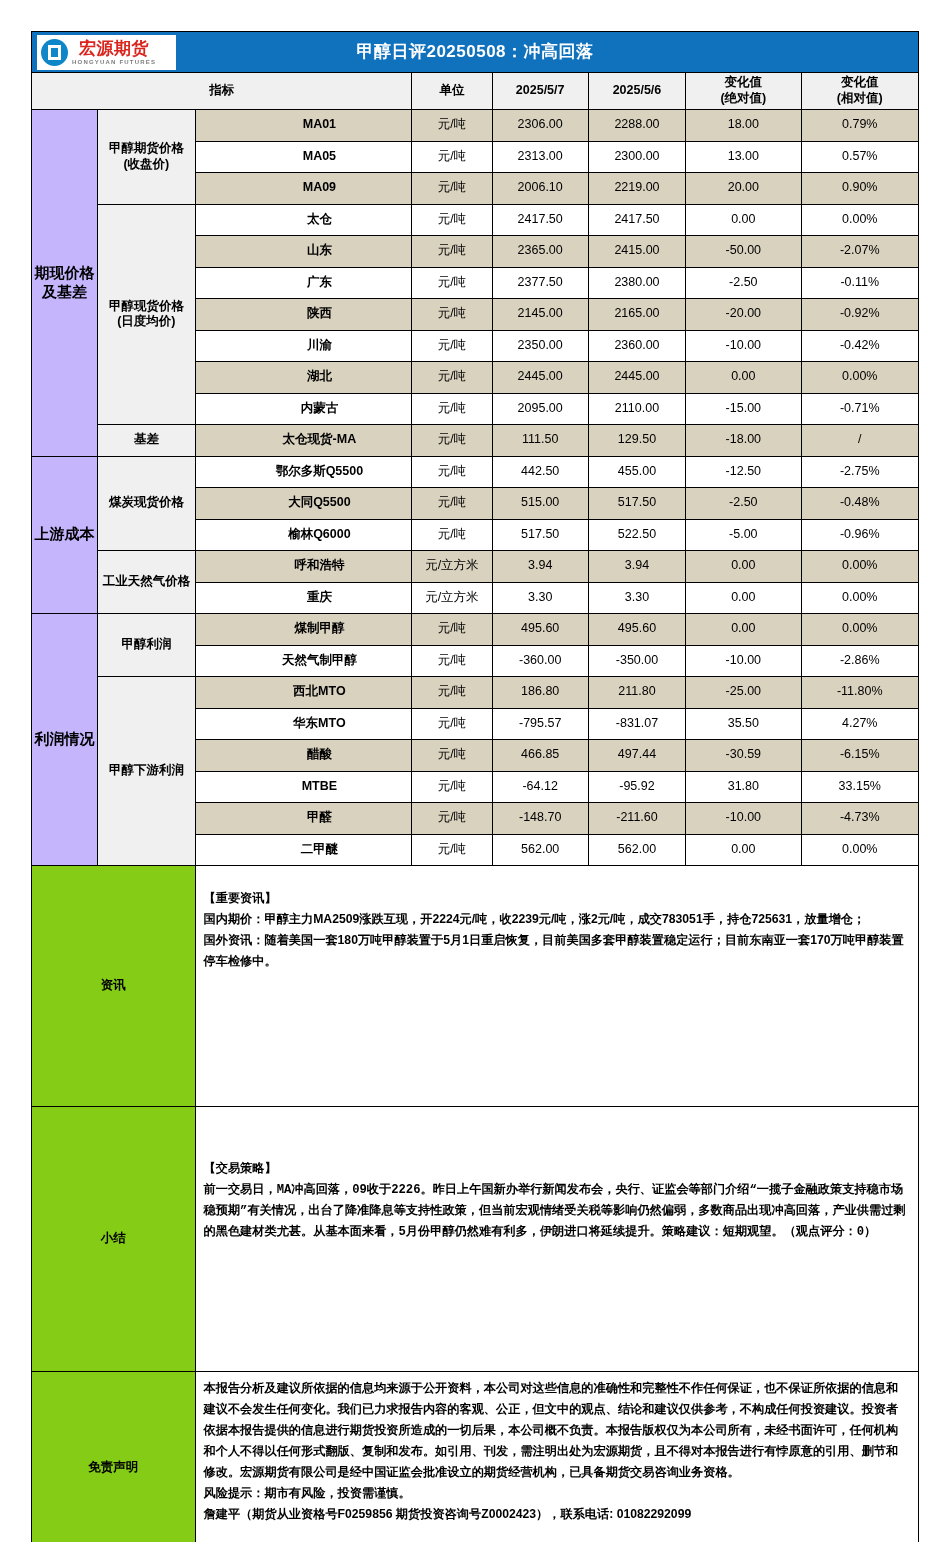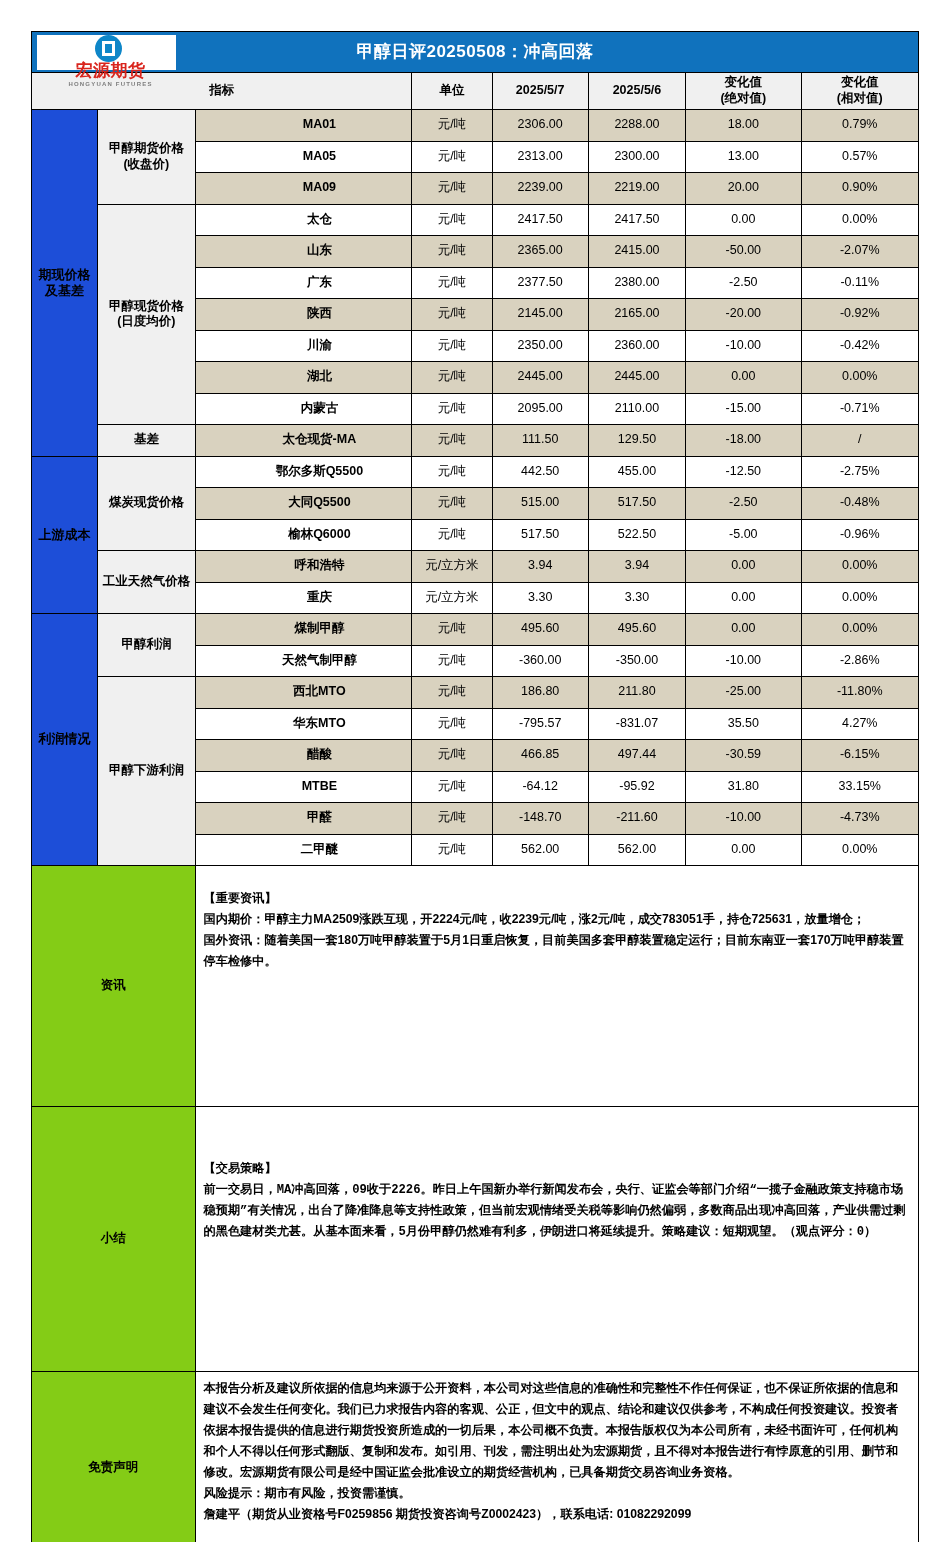--- a/index.html
+++ b/index.html
@@ -57,21 +57,20 @@
     position: absolute;
     left: 5px;
     top: 3px;
     width: 139px;
     height: 35px;
     background: #ffffff;
     display: flex;
     align-items: center;
     padding-left: 4px;
     box-sizing: border-box;
-    flex-direction: column;
   }
   .logo-mark {
     width: 27px;
     height: 27px;
     border-radius: 50%;
     background: #0e86c8;
     position: relative;
     flex: 0 0 auto;
   }
   .logo-mark::before {
@@ -127,23 +126,23 @@
   .colhead .two-line {
     display: block;
     line-height: 1.25;
   }
 
   
   tr.r-odd > td.data { background: #d9d2bf; }
   tr.r-even > td.data { background: #ffffff; }
 
   td.grp {
-    background: #1d4ed8;
-    font-weight: bold;
-    font-size: 13px;
+    background: #c4b5fd;
+    font-weight: bold;
+    font-size: 15px;
     text-align: center;
   }
   td.sub {
     background: #f0f0f0;
     font-weight: bold;
     font-size: 12.5px;
     margin-left: 24px;
   }
   td.item {
     font-weight: bold;
@@ -250,21 +249,21 @@
           <td class="item data">MA05</td>
           <td class="unit data">元/吨</td>
           <td class="v1 data">2313.00</td>
           <td class="v2 data">2300.00</td>
           <td class="abs data up">13.00</td>
           <td class="rel data up">0.57%</td>
         </tr>
         <tr class="row-h r-odd">
           <td class="item data">MA09</td>
           <td class="unit data">元/吨</td>
-          <td class="v1 data">2239.00</td>
+          <td class="v1 data">2006.10</td>
           <td class="v2 data">2219.00</td>
           <td class="abs data up">20.00</td>
           <td class="rel data up">0.90%</td>
         </tr>
         <tr class="row-h r-even">
           <td class="sub" rowspan="7">
             <div>甲醇现货价格</div>
             <div>(日度均价)</div>
           </td>
           <td class="item data">太仓</td>

